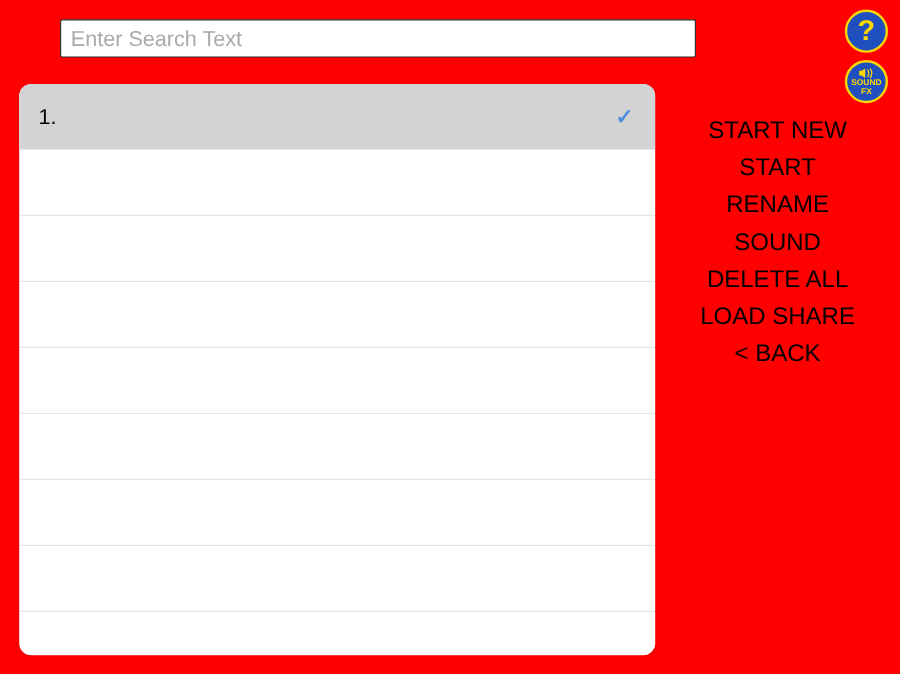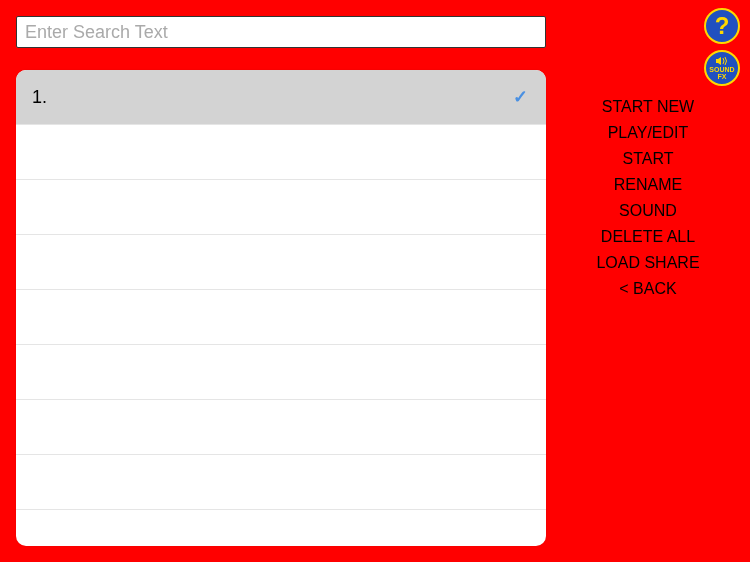--- a/index.html
+++ b/index.html
@@ -24,20 +24,21 @@
     .search-input {
       width: 100%;
       height: 32px;
       border: 1px solid #333;
       padding: 4px 8px;
       font-size: 18px;
       font-family: Arial, sans-serif;
       color: #999;
       background: #fff;
       border-radius: 2px;
+      margin-left: 34px;
     }
     .search-input::placeholder {
       color: #aaa;
     }
     .list-container {
       position: absolute;
       top: 70px;
       left: 16px;
       width: 530px;
       height: 476px;
@@ -74,21 +75,21 @@
       top: 98px;
       right: 12px;
       width: 180px;
       display: flex;
       flex-direction: column;
       align-items: center;
       gap: 8px;
     }
     .menu-item {
       color: #000;
-      font-size: 16px;
+      font-size: 20px;
       font-family: "Comic Sans MS", cursive, sans-serif;
       cursor: pointer;
       text-align: center;
       white-space: nowrap;
     }
     .icon-buttons {
       position: absolute;
       top: 8px;
       right: 10px;
       display: flex;
@@ -144,21 +145,20 @@
   <div class="list-item"></div>
   <div class="list-item"></div>
   <div class="list-item"></div>
   <div class="list-item"></div>
   <div class="list-item"></div>
   <div class="list-item"></div>
 </div>
 
 <div class="menu-container">
   <div class="menu-item">START NEW</div>
-  <div class="menu-item">PLAY/EDIT</div>
   <div class="menu-item">START</div>
   <div class="menu-item">RENAME</div>
   <div class="menu-item">SOUND</div>
   <div class="menu-item">DELETE ALL</div>
   <div class="menu-item">LOAD SHARE</div>
   <div class="menu-item">&lt; BACK</div>
 </div>
 
 <div class="icon-buttons">
   <div class="icon-btn">

